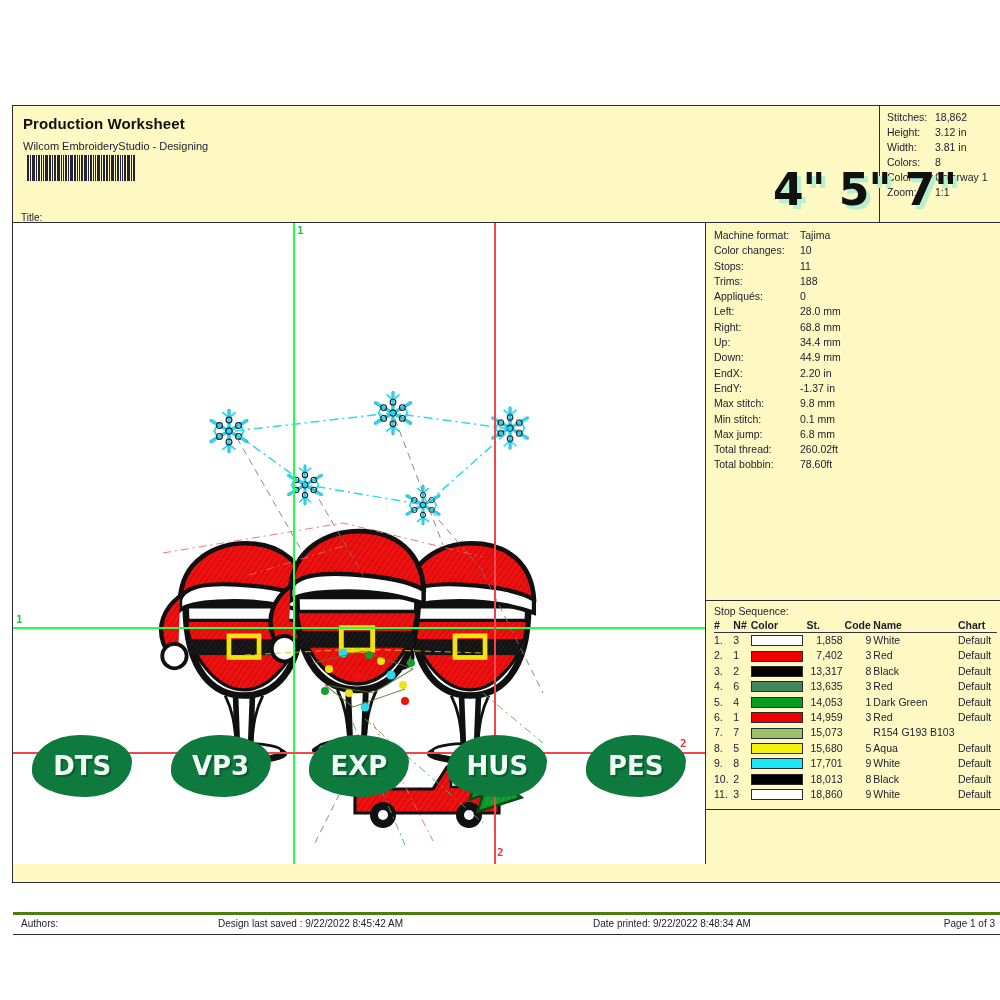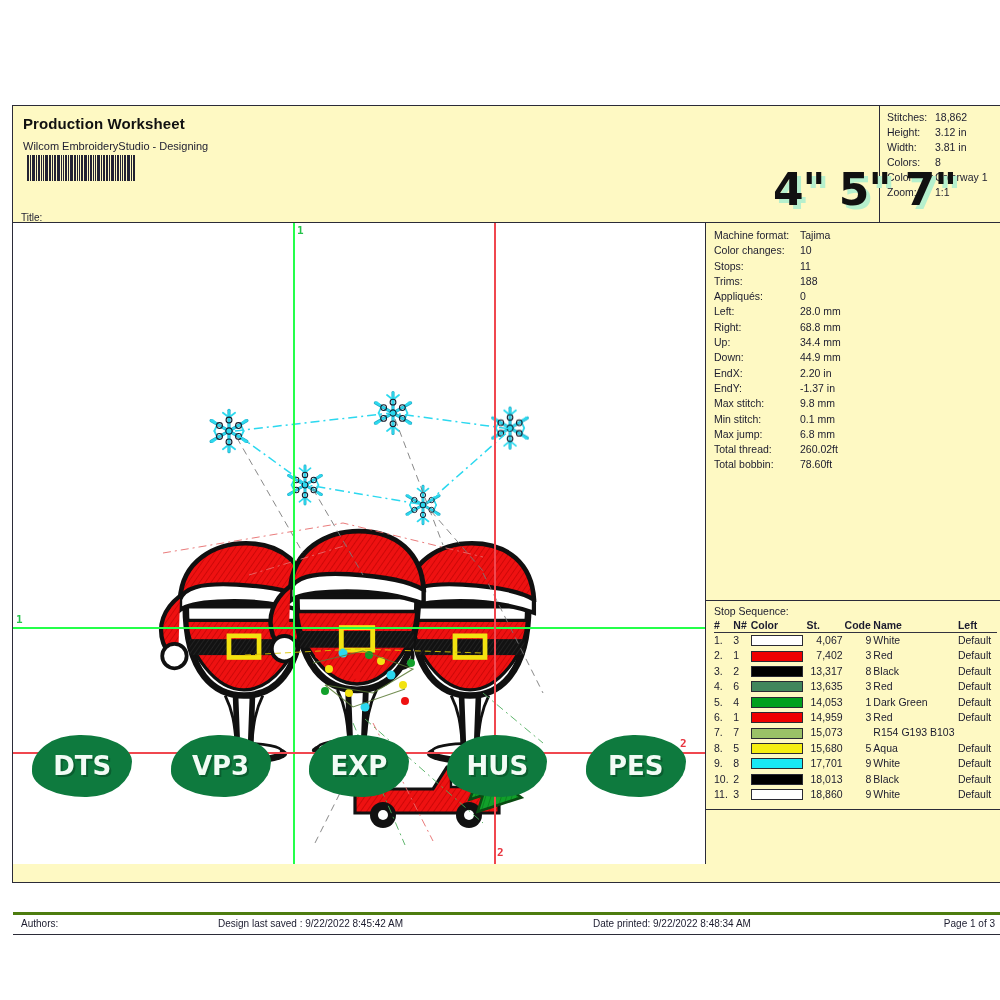--- a/index.html
+++ b/index.html
@@ -425,31 +425,31 @@
       <div class="cap">Stop Sequence:</div>
       <table class="seq">
         <thead>
             <tr>
           <th class="c-idx">#</th>
           <th class="c-n">N#</th>
           <th class="c-sw">Color</th>
           <th class="c-st th-st">St.</th>
           <th class="c-code th-code">Code</th>
           <th class="c-name">Name</th>
-          <th class="c-chart">Left</th>
+          <th class="c-chart">Chart</th>
         </tr>
           </thead>
         <tbody id="seqbody">
             <tr>
               <td class="c-idx">1.</td>
               <td class="c-n">3</td>
               <td class="c-sw">
                 <span class="sw" style="background: rgb(255, 255, 255);"></span>
               </td>
-              <td class="c-st">4,067</td>
+              <td class="c-st">1,858</td>
               <td class="c-code">9</td>
               <td class="c-name">White</td>
               <td class="c-chart">Default</td>
             </tr>
             <tr>
               <td class="c-idx">2.</td>
               <td class="c-n">1</td>
               <td class="c-sw">
                 <span class="sw" style="background: rgb(238, 0, 0);"></span>
               </td>

